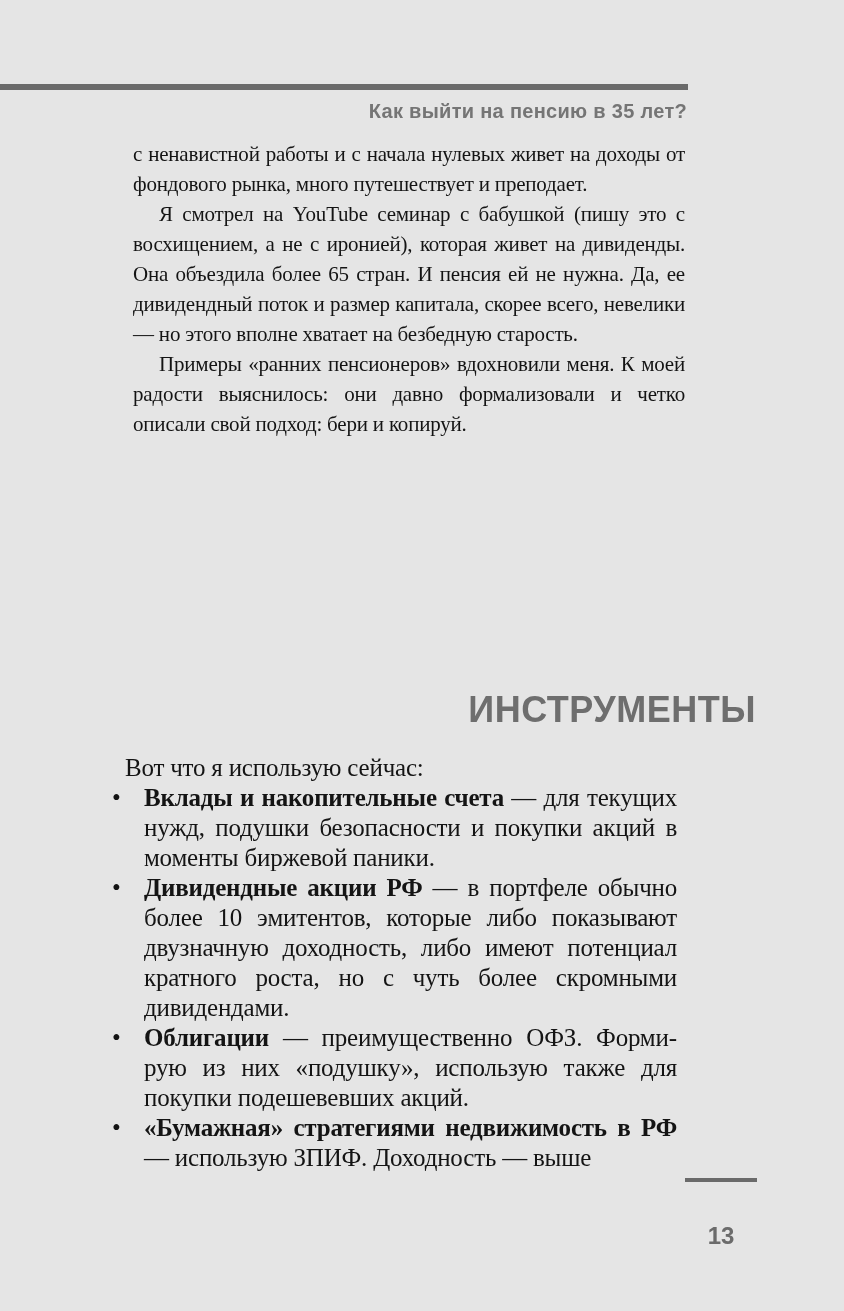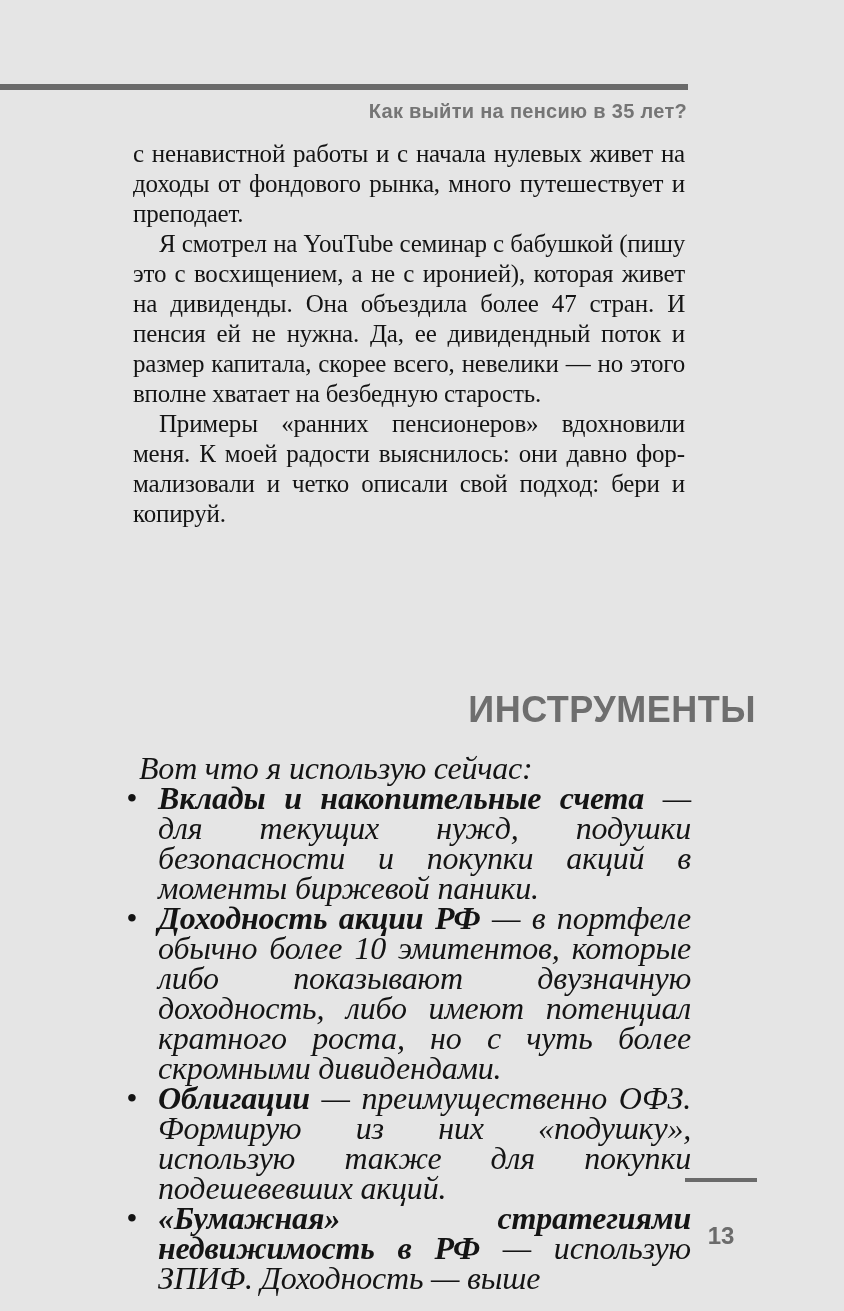--- a/index.html
+++ b/index.html
@@ -34,21 +34,21 @@
     font-weight: bold;
     font-size: 20px;
     letter-spacing: 0.3px;
     color: #757575;
   }
   .body-text {
     position: absolute;
     left: 133px;
     top: 139px;
     width: 552px;
-    font-size: 25px;
+    font-size: 21px;
     line-height: 30px;
     text-align: justify;
     letter-spacing: -0.2px;
   }
   .body-text p {
     margin: 0;
     text-indent: 26px;
   }
   .body-text p.continued {
     text-indent: 0;
@@ -61,27 +61,26 @@
     margin: 6px;
     text-align: right;
     font-family: "Liberation Sans", sans-serif;
     font-weight: bold;
     font-size: 36px;
     letter-spacing: 0.5px;
     color: #6e6e6e;
   }
   .list-block {
     position: absolute;
-    left: 124px;
+    left: 110px;
     top: 753px;
     width: 567px;
-    font-size: 32px;
+    font-size: 25px;
     line-height: 30px;
     letter-spacing: -0.2px;
-    font-style: italic;
   }
   .list-intro {
     margin: 0 0 0 15px;
     text-align: left;
   }
   .instruments {
     list-style: none;
     margin: 0;
     padding: 0;
   }
@@ -123,36 +122,36 @@
 <body>
 
 <div class="page">
 
   <div class="top-rule"></div>
 
   <div class="running-head">Как выйти на пенсию в 35 лет?</div>
 
   <div class="body-text">
     <p class="continued">с ненавистной работы и с начала нулевых живет на доходы от фондового рынка, много путеше­ствует и преподает.</p>
-    <p>Я смотрел на YouTube семинар с бабушкой (пишу это с восхищением, а не с иронией), которая живет на дивиденды. Она объездила более 47 стран. И пенсия ей не нужна. Да, ее дивидендный по­ток и размер капитала, скорее всего, невелики — но этого вполне хватает на безбедную старость.</p>
+    <p>Я смотрел на YouTube семинар с бабушкой (пишу это с восхищением, а не с иронией), которая живет на дивиденды. Она объездила более 65 стран. И пенсия ей не нужна. Да, ее дивидендный по­ток и размер капитала, скорее всего, невелики — но этого вполне хватает на безбедную старость.</p>
     <p>Примеры «ранних пенсионеров» вдохновили меня. К моей радости выяснилось: они давно фор­мализовали и четко описали свой подход: бери и копируй.</p>
   </div>
 
   <h1 class="section-heading">ИНСТРУМЕНТЫ</h1>
 
   <div class="list-block">
     <p class="list-intro">Вот что я использую сейчас:</p>
     <ul class="instruments">
       <li>
         <span class="bullet">•</span>
         <span class="term">Вклады и накопительные счета</span><span> — для теку­щих нужд, подушки безопасности и покупки акций в моменты биржевой паники.</span>
       </li>
       <li>
         <span class="bullet">•</span>
-        <span class="term">Доходность акции РФ</span><span> — в портфеле обычно более 10 эмитентов, которые либо показывают двузначную доходность, либо имеют потенци­ал кратного роста, но с чуть более скромными дивидендами.</span>
+        <span class="term">Дивидендные акции РФ</span><span> — в портфеле обычно более 10 эмитентов, которые либо показывают двузначную доходность, либо имеют потенци­ал кратного роста, но с чуть более скромными дивидендами.</span>
       </li>
       <li>
         <span class="bullet">•</span>
         <span class="term">Облигации</span><span> — преимущественно ОФЗ. Форми­рую из них «подушку», использую также для покупки подешевевших акций.</span>
       </li>
       <li>
         <span class="bullet">•</span>
         <span class="term">«Бумажная» стратегиями недвижимость в РФ</span><span> — использую ЗПИФ. Доходность — выше</span>
       </li>
     </ul>

